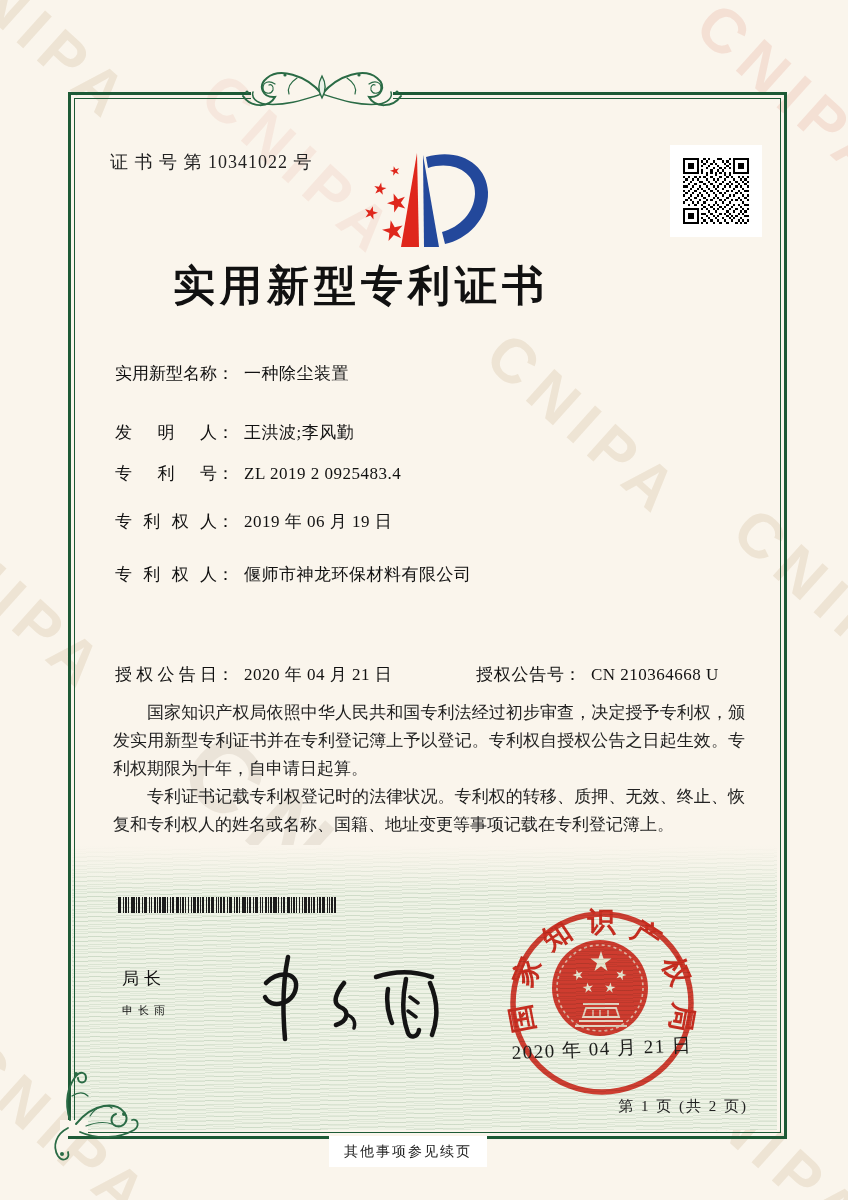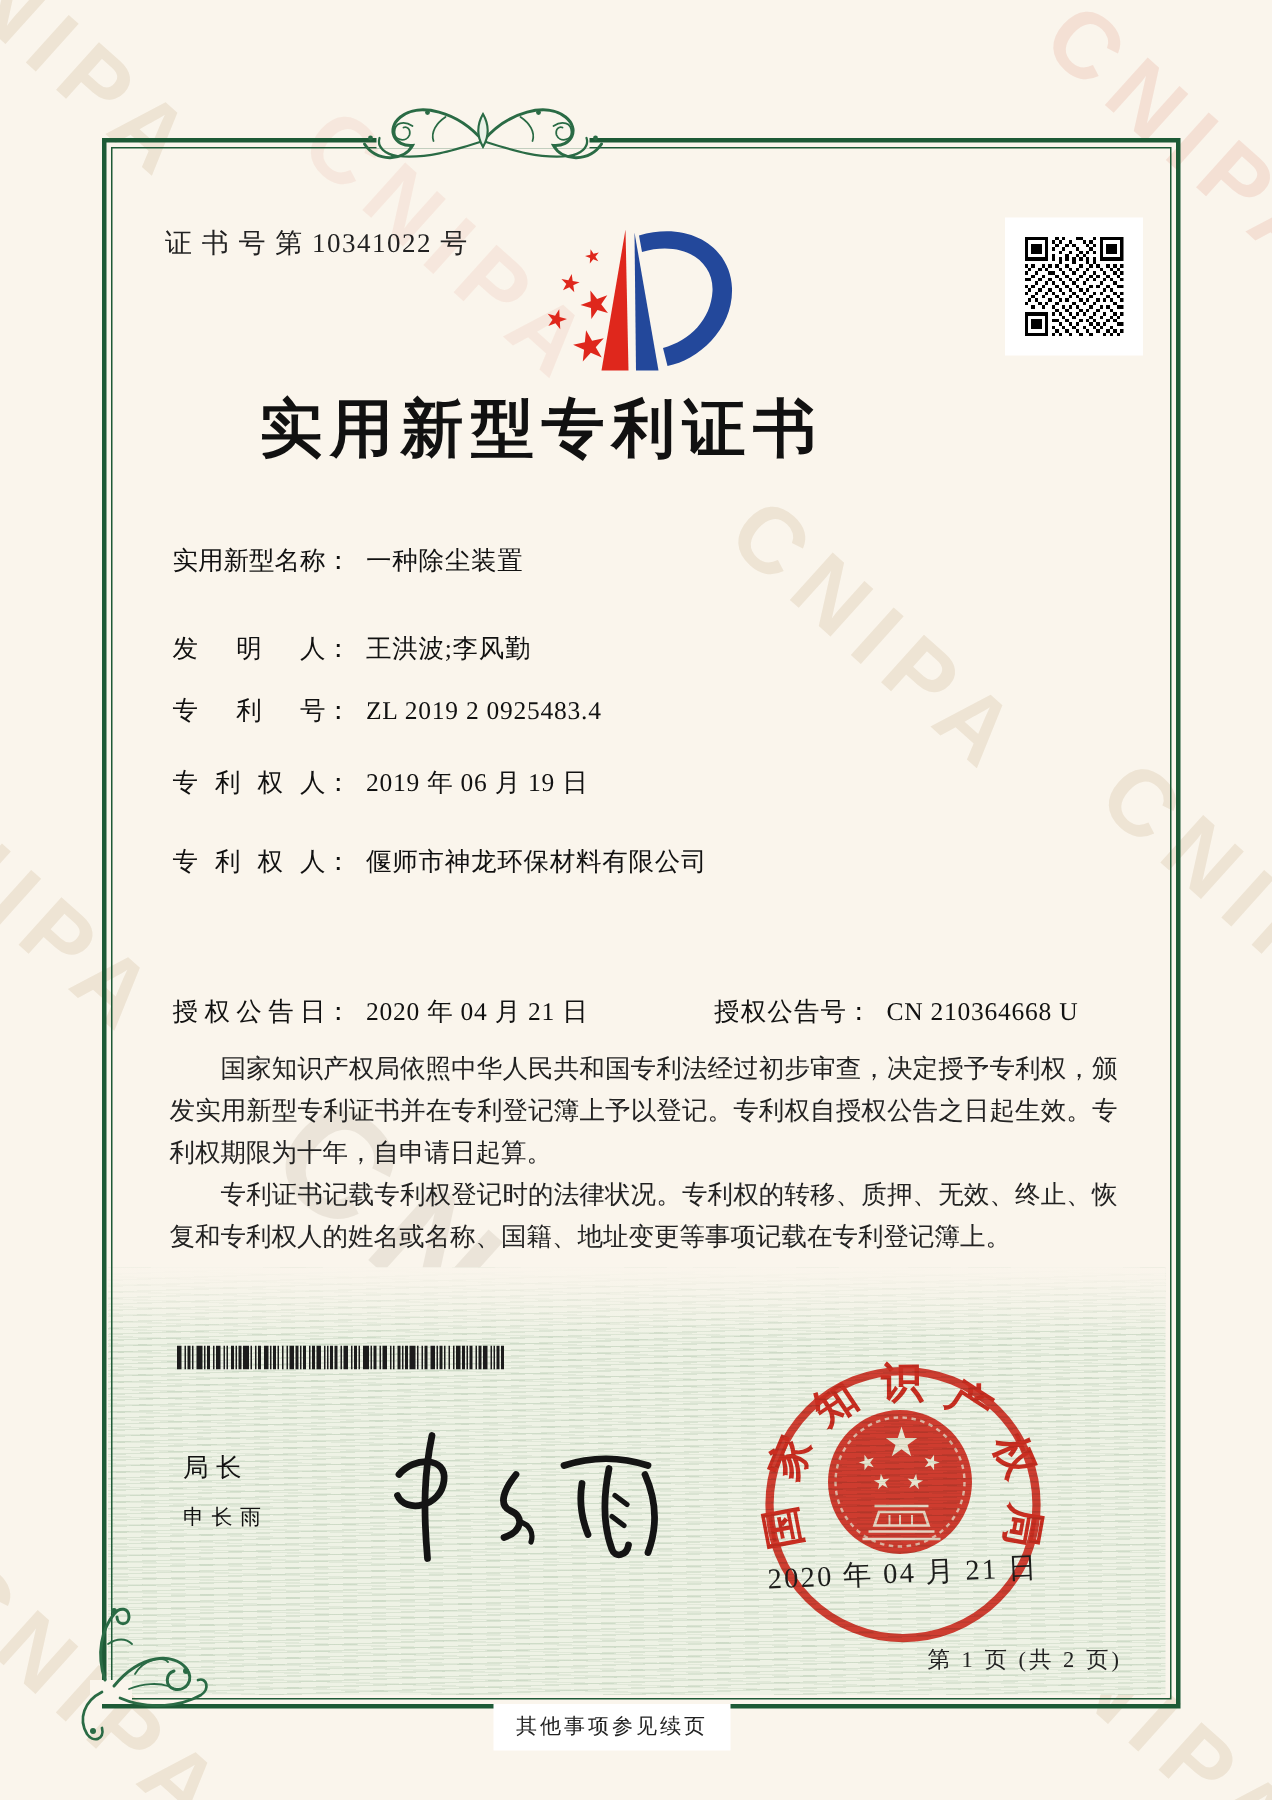--- a/index.html
+++ b/index.html
@@ -53,21 +53,21 @@
   .fgroup2 .flabel{width:88px;margin-left:36px;}
   
   .body-text{
     position:absolute;left:113px;top:699px;width:632px;
     font-size:17px;line-height:28px;text-align:justify;color:#222;
   }
   .body-text p{margin:0;text-indent:2em;}
   
   .barcode{position:absolute;left:118px;top:897px;}
   .official-title{position:absolute;left:122px;top:967px;font-size:17px;letter-spacing:5px;color:#111;}
-  .official-name{position:absolute;left:122px;top:1003px;font-size:14px;letter-spacing:5px;color:#111;}
+  .official-name{position:absolute;left:122px;top:1003px;font-size:11px;letter-spacing:5px;color:#111;}
   .signature{position:absolute;left:252px;top:953px;}
   .seal{position:absolute;left:487px;top:888px;mix-blend-mode:multiply;opacity:.96;}
   .page-info{position:absolute;left:68px;top:1097px;width:680px;text-align:right;font-size:15px;letter-spacing:2px;color:#222;}
   .note-box{
     position:absolute;left:329px;top:1136px;width:158px;height:31px;background:#ffffff;
     text-align:center;line-height:31px;font-size:14px;letter-spacing:2px;color:#222;
   }
 </style>
 </head>
 <body>

